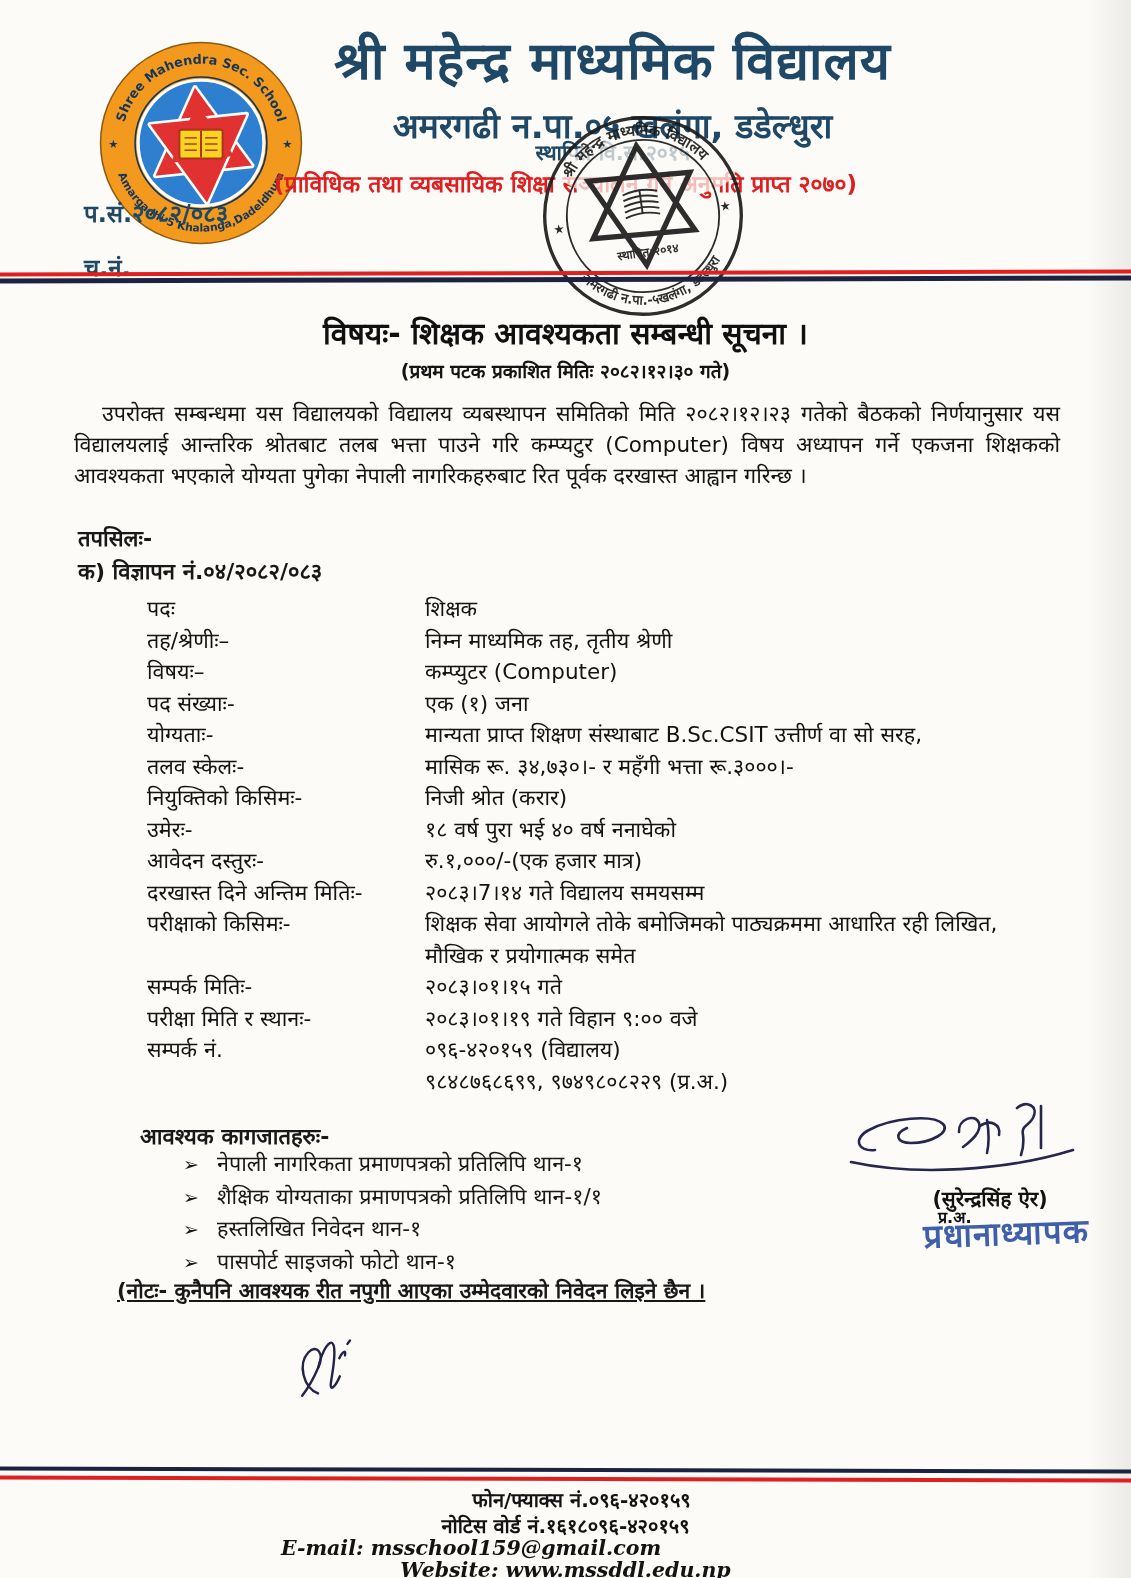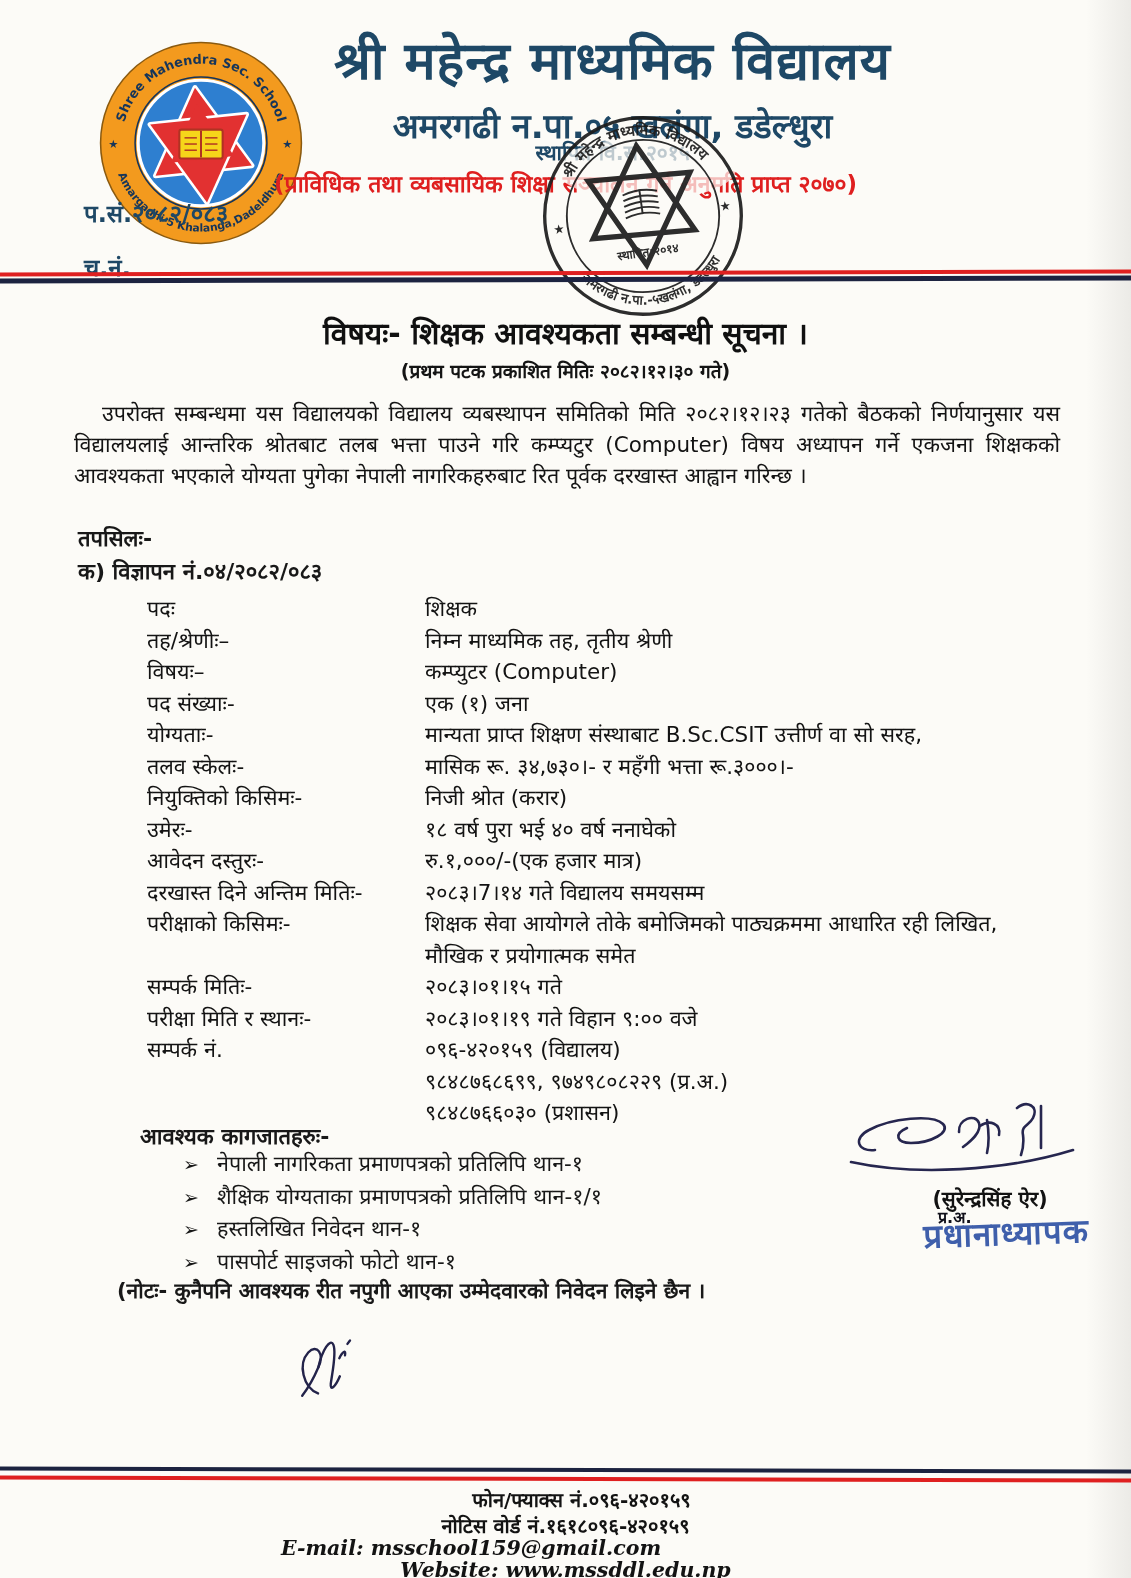--- a/index.html
+++ b/index.html
@@ -46,21 +46,21 @@
   .drow{display:flex;}
   .dlabel{width:278px;flex:none;white-space:nowrap;line-height:31.5px;}
   .dval{flex:1;}
   .dval div{line-height:31.5px;white-space:nowrap;}
 
   
   .docs-heading{left:140px;top:1120px;font-size:22px;font-weight:bold;}
   .docs-list{left:183px;top:1148px;width:620px;font-size:21.5px;}
   .doc-item{display:flex;align-items:baseline;line-height:31.5px;}
   .doc-bullet{width:34px;flex:none;font-size:19px;}
-  .docs-note{left:117px;top:1276px;font-size:21px;font-weight:bold;}
+  .docs-note{left:117px;top:1276px;font-size:21px;font-weight:bold;text-decoration:underline;}
 
   
   .sig-scribble{left:845px;top:1098px;width:240px;height:92px;}
   .sig-name{left:860px;top:1184px;width:260px;font-size:20.5px;font-weight:bold;color:#121212;}
   .sig-post-abbr{left:938px;top:1206px;font-size:16px;font-weight:bold;color:#10101a;}
   .sig-post-stamp{left:872px;top:1210px;width:268px;font-size:33px;font-weight:bold;color:#2b4fa3;transform:rotate(-2deg);opacity:.9;letter-spacing:1px;}
   .small-scribble{left:272px;top:1326px;width:110px;height:90px;transform:rotate(-8deg);}
 
   
   .f-phone{left:0;top:1486px;width:1131px;font-size:20px;font-weight:bold;color:#131313;padding-left:16px;}
@@ -239,21 +239,20 @@
         <span class="dlabel">परीक्षा मिति र स्थानः-</span>
         <span class="dval">
           <div>२०८३।०१।१९ गते विहान ९:०० वजे</div>
         </span>
       </div>
     <div class="drow">
         <span class="dlabel">सम्पर्क नं.</span>
         <span class="dval">
           <div>०९६-४२०१५९ (विद्यालय)</div>
           <div>९८४८७६८६९९, ९७४९८०८२२९ (प्र.अ.)</div>
-          <div>९८४८७६६०३० (प्रशासन)</div>
         </span>
       </div>
   </div>
 
   <div class="abs docs-heading">आवश्यक कागजातहरुः-</div>
   <div class="abs docs-list">
     <div class="doc-item">
         <span class="doc-bullet">➢</span>
         <span>नेपाली नागरिकता प्रमाणपत्रको प्रतिलिपि थान-१</span>
       </div>

